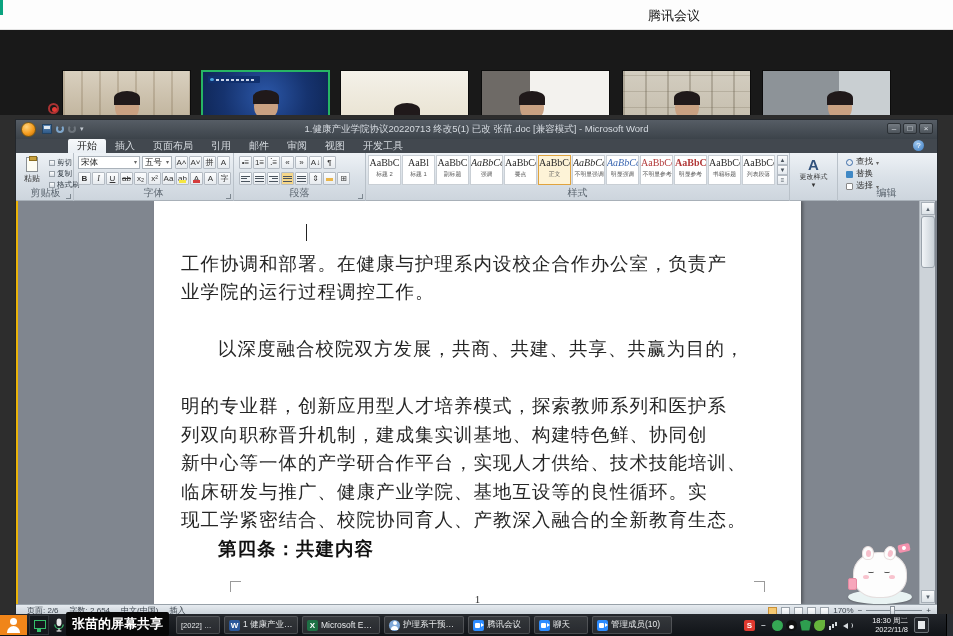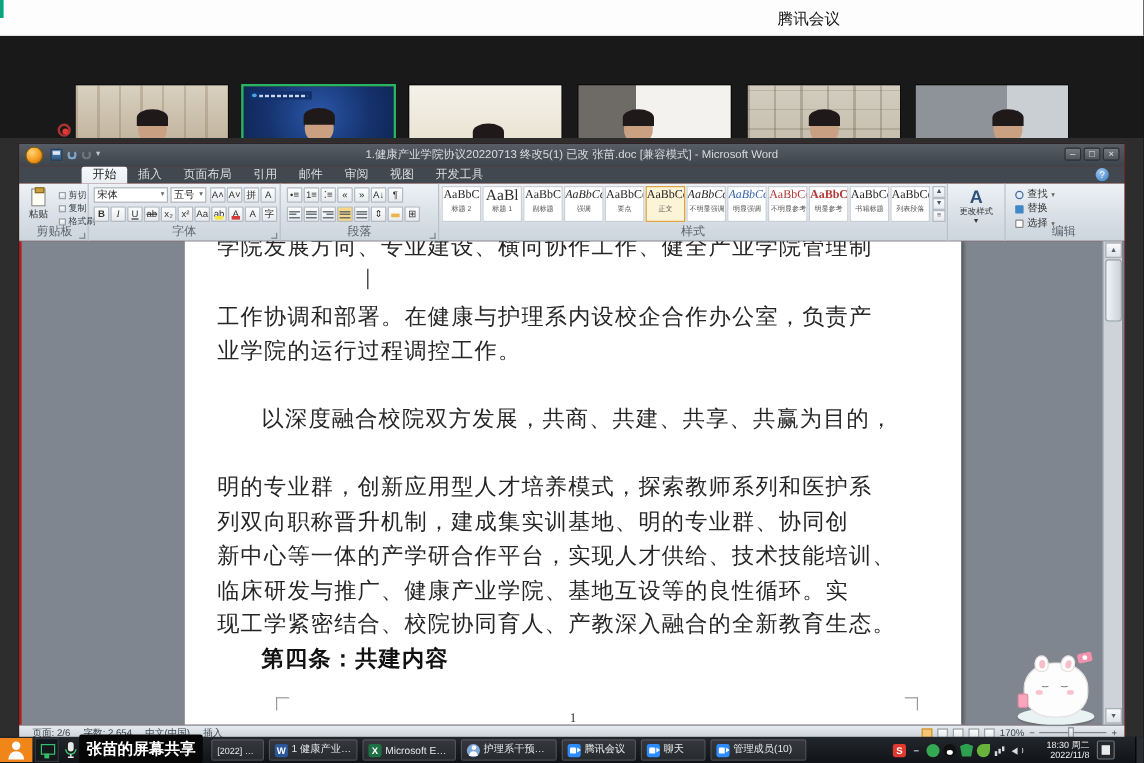--- a/index.html
+++ b/index.html
@@ -44,21 +44,21 @@
     background:rgba(12,12,12,.72);border-radius:2px;padding:1px 4px;color:#f0f0f0;font-size:10px;white-space:nowrap}
   .nbar .nm{overflow:hidden;text-overflow:ellipsis;max-width:96px}
   .hbadge{position:absolute;left:2px;bottom:2px;width:17px;height:15px;background:#f08519;border-radius:2px}
   .hbadge::before{content:"";position:absolute;left:6px;top:2px;width:5px;height:5px;border-radius:50%;background:#fff}
   .hbadge::after{content:"";position:absolute;left:4px;top:8px;width:9px;height:5px;border-radius:5px 5px 0 0;background:#fff}
   .thumb.active .nbar{left:21px}
   svg.mic{display:block}
 
   
   #sharebg{left:0;top:115px;width:953px;height:499px;background:#2d2d2d}
-  #wordwin{left:15px;top:119px;width:923px;height:495px;background:#b91c1c;border:1px solid #23272c}
+  #wordwin{left:15px;top:119px;width:923px;height:495px;background:#eab308;border:1px solid #23272c}
   .wtitle{position:absolute;left:0;top:0;width:100%;height:19px;
     background:linear-gradient(#565d65,#3c434a);display:flex;align-items:center}
   .orb{position:absolute;left:5px;top:2px;width:15px;height:15px;border-radius:50%;
     background:radial-gradient(circle at 35% 30%,#ffd37c,#f59c1e 55%,#b96706);border:1px solid #7d5a12}
   .qat{position:absolute;left:26px;top:4px;display:flex;gap:4px;align-items:center}
   .qi{width:10px;height:10px;display:inline-block}
   .qi.save{background:linear-gradient(#5b86b4,#2f5a88);border:1px solid #24425f}
   .qi.save::before{content:"";display:block;margin:1px auto 0;width:6px;height:3px;background:#dfe8f0}
   .qi.undo{border:2px solid #7fa7cc;border-top-color:transparent;border-radius:50%;width:8px;height:8px}
   .qi.redo{border:2px solid #9aa2a9;border-top-color:transparent;border-radius:50%;width:8px;height:8px;opacity:.45}
@@ -425,21 +425,21 @@
         <span class="glabel">段落</span>
         <span class="launch"></span>
       </div>
 
       <div class="rgroup" style="left:350px;width:424px">
         <div class="scell" style="left:2px">
             <span class="sp">AaBbC</span>
             <span class="sl">标题 2</span>
           </div>
         <div class="scell" style="left:36px">
-            <span class="sp" style="font-size:13px">AaBl</span>
+            <span class="sp" style="font-size:10px">AaBl</span>
             <span class="sl">标题 1</span>
           </div>
         <div class="scell" style="left:70px">
             <span class="sp">AaBbC</span>
             <span class="sl">副标题</span>
           </div>
         <div class="scell em" style="left:104px">
             <span class="sp">AaBbCcDd</span>
             <span class="sl">强调</span>
           </div>
@@ -502,27 +502,26 @@
             <span class="ei sel"></span>
             <span>选择</span>
             <span style="font-size:6px;color:#666">▾</span>
           </div>
         <span class="glabel">编辑</span>
       </div>
     </div>
 
     <div class="wdoc">
       <div class="page">
-        <div class="dline" style="top:-8px">学院发展方向、专业建设、横向协作工作、健全产业学院管理制</div>
         <span class="caret" style="left:152px;top:23px"></span>
         <div class="dline" style="top:50px">工作协调和部署。在健康与护理系内设校企合作办公室，负责产</div>
         <div class="dline" style="top:78px">业学院的运行过程调控工作。</div>
         <div class="dline ind" style="top:135px">以深度融合校院双方发展，共商、共建、共享、共赢为目的，</div>
         <div class="dline" style="top:192px">明的专业群，创新应用型人才培养模式，探索教师系列和医护系</div>
-        <div class="dline" style="top:221px">列双向职称晋升机制，建成集实训基地、明的专业群、协同创</div>
+        <div class="dline" style="top:221px">列双向职称晋升机制，建成集实训基地、构建特色鲜、协同创</div>
         <div class="dline" style="top:249px">新中心等一体的产学研合作平台，实现人才供给、技术技能培训、</div>
         <div class="dline" style="top:278px">临床研发与推广、健康产业学院、基地互设等的良性循环。实</div>
         <div class="dline" style="top:306px">现工学紧密结合、校院协同育人、产教深入融合的全新教育生态。</div>
         <div class="dline h" style="top:335px">第四条：共建内容</div>
         <span class="cmark l" style="left:76px;top:380px"></span>
         <span class="cmark r" style="left:600px;top:380px"></span>
         <div class="pgnum" style="top:392px">1</div>
       </div>
       <div class="vsb">
         <span class="sbtn" style="top:1px">▲</span>

